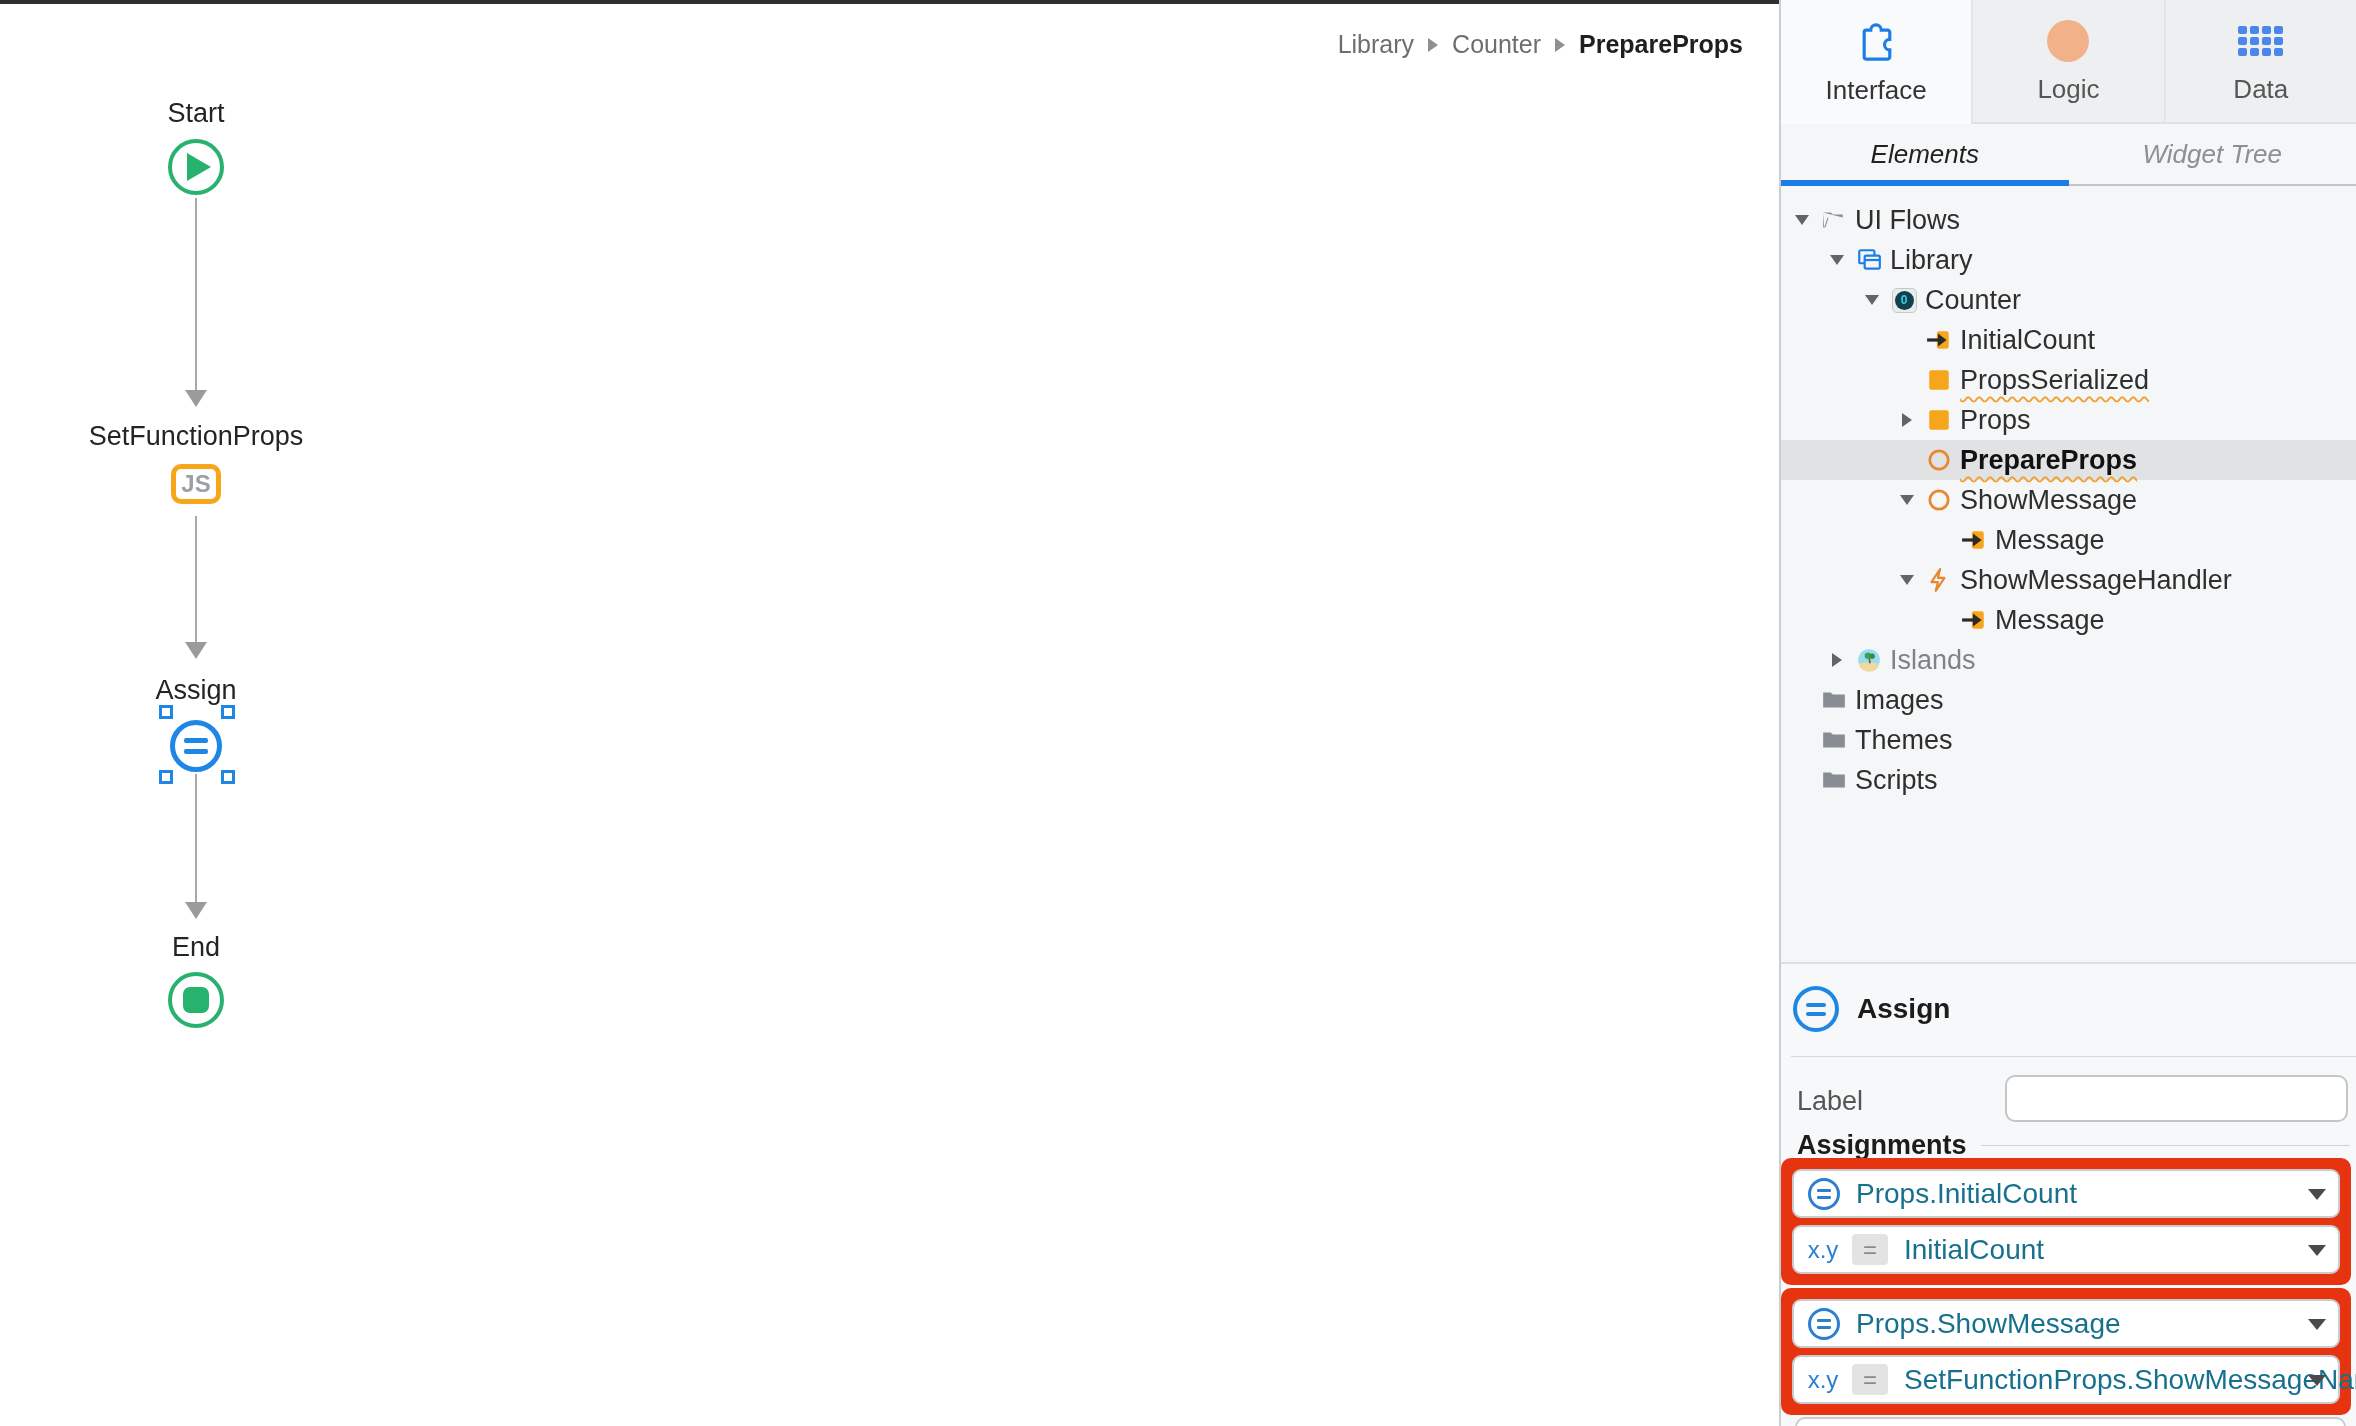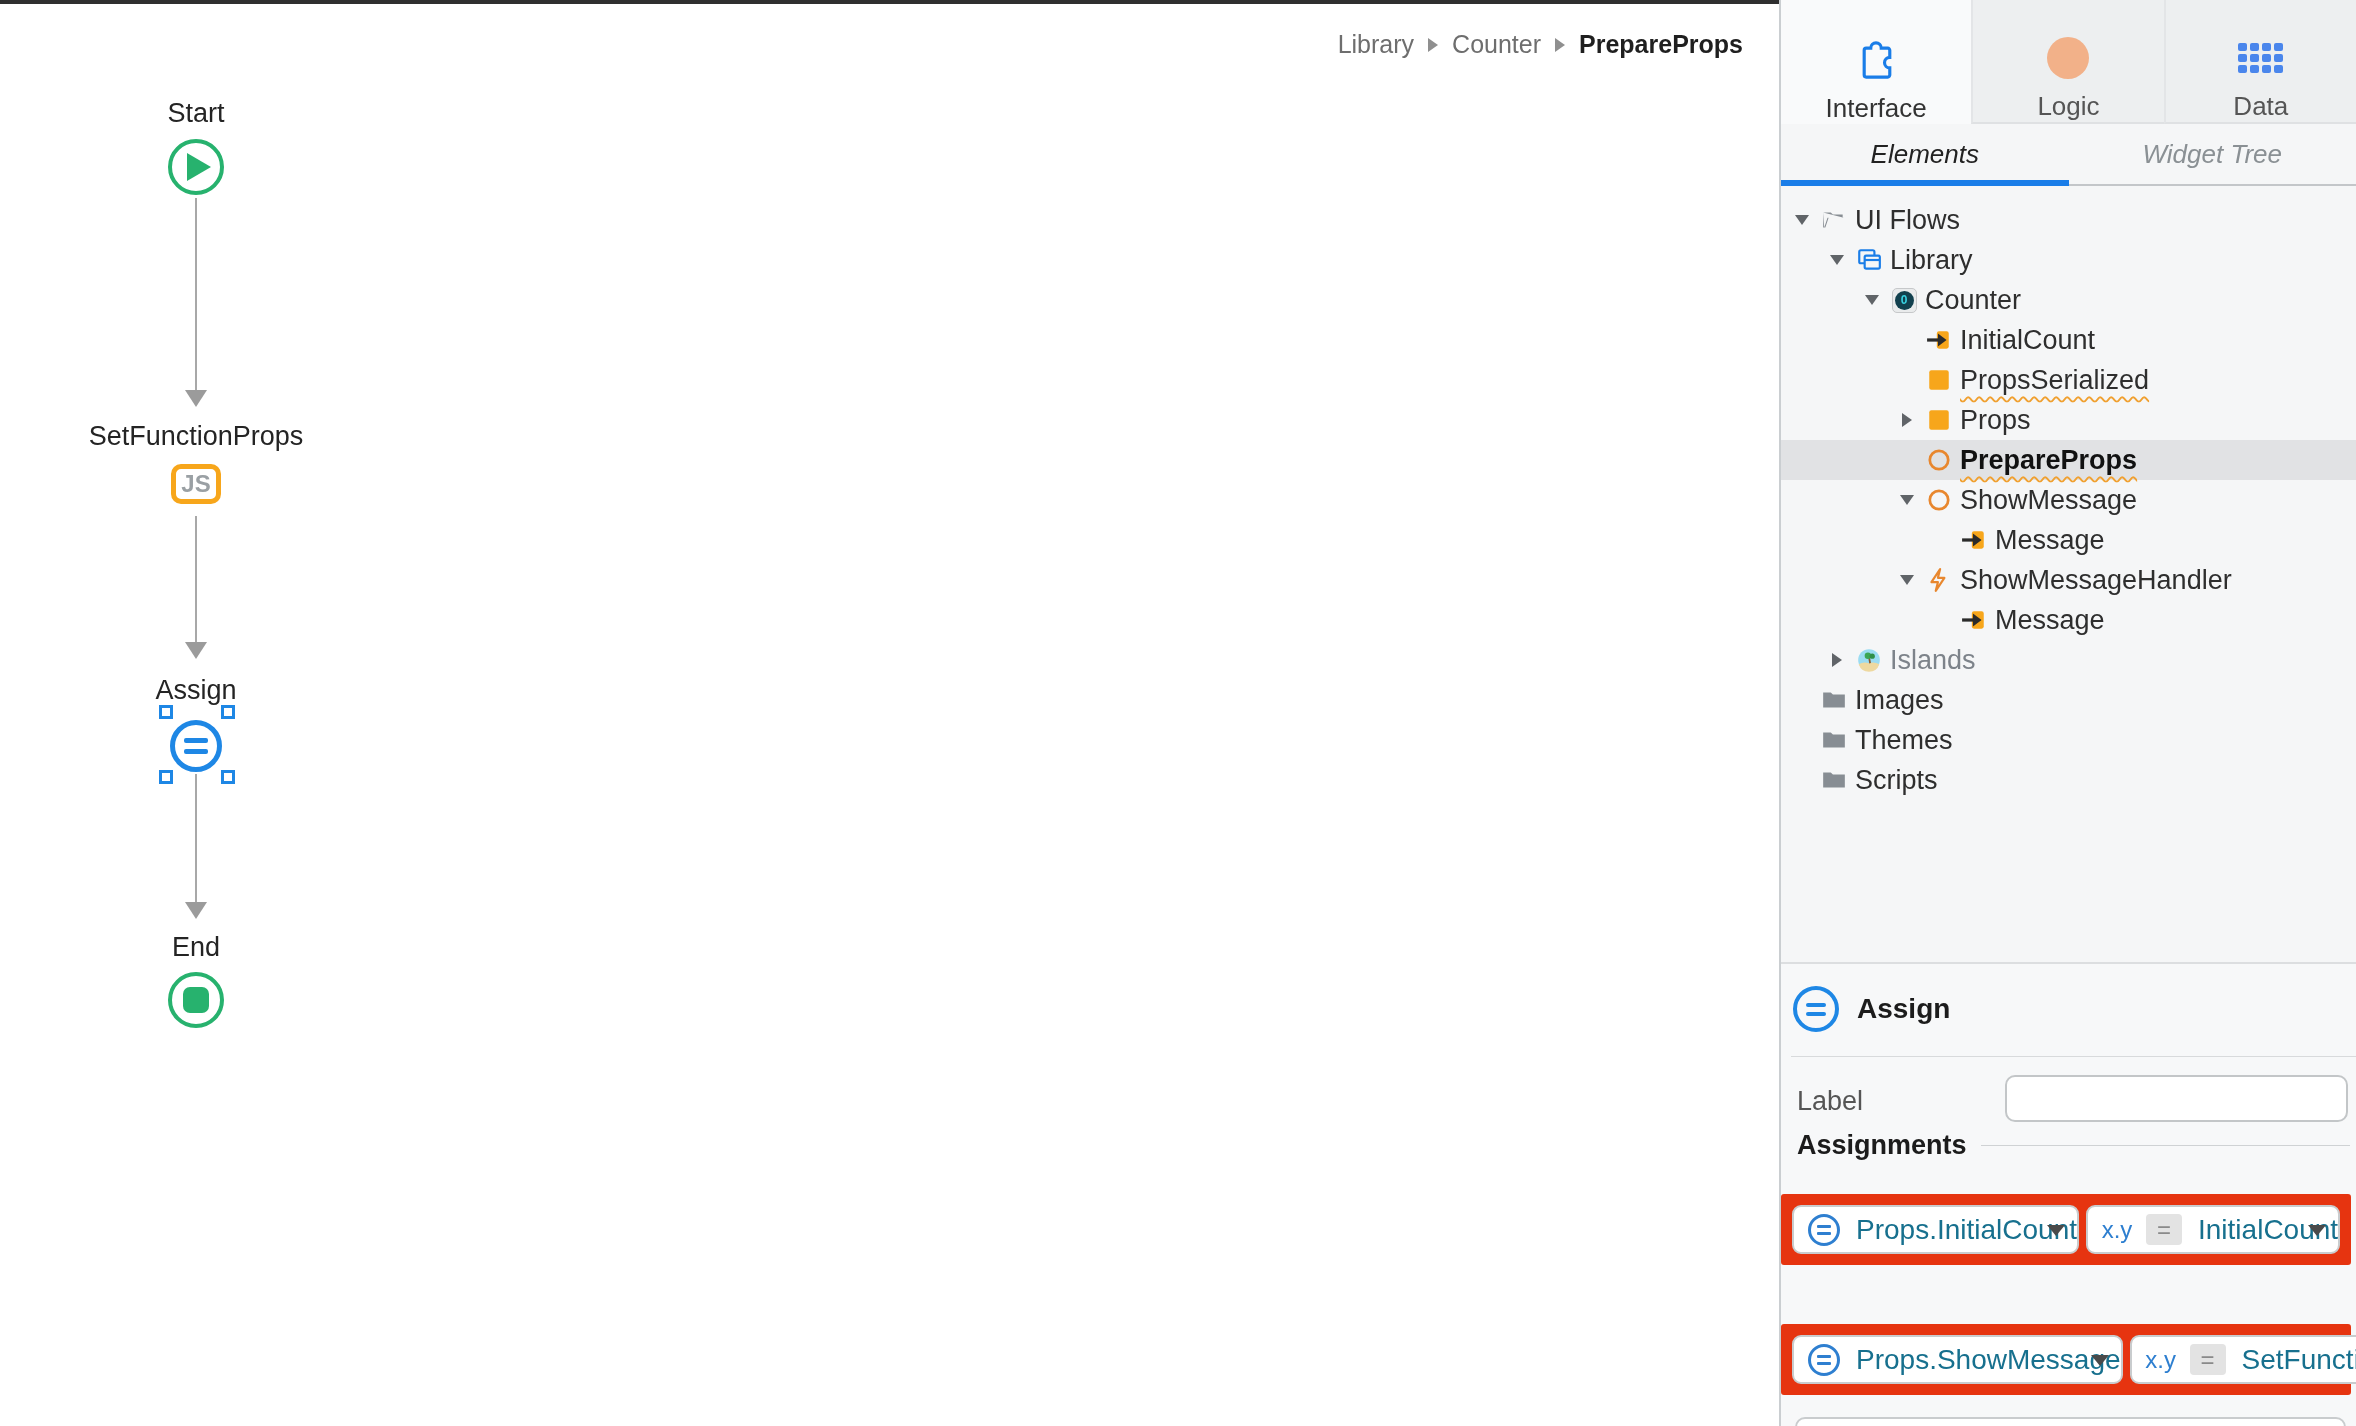--- a/index.html
+++ b/index.html
@@ -24,21 +24,21 @@
   .node-js{position:absolute;left:171px;top:460px;width:50px;height:40px;border:5px solid #f7a61b;border-radius:10px;background:#fff;display:flex;align-items:center;justify-content:center;font-size:24px;font-weight:700;color:#9aa0a4;}
 
   .node-assign{position:absolute;left:170px;top:716px;width:52px;height:52px;border:5px solid #1e87e5;border-radius:50%;background:#fff;display:flex;flex-direction:column;align-items:center;justify-content:center;gap:6px;}
   .eqbar{width:24px;height:5px;background:#1e87e5;border-radius:2px;}
   .handle{position:absolute;width:14px;height:14px;border:3px solid #1e87e5;background:#fff;}
 
   
   .panel{position:absolute;left:1779px;top:0;width:577px;height:1426px;background:#f5f6f7;border-left:2px solid #caced1;}
 
   .tabs{display:flex;height:124px;}
-  .tab{flex:1;display:flex;flex-direction:column;align-items:center;justify-content:flex-end;gap:10px;background:#edeff0;border-bottom:2px solid #dfe1e3;border-left:2px solid #e3e5e7;font-size:26px;color:#555;}
+  .tab{flex:1;display:flex;flex-direction:column;align-items:center;justify-content:center;gap:10px;background:#edeff0;border-bottom:2px solid #dfe1e3;border-left:2px solid #e3e5e7;font-size:26px;color:#555;}
   .tab.active{background:#f9fafb;border-bottom:none;border-left:none;color:#333;}
   .tab-icon{height:46px;display:flex;align-items:center;justify-content:center;}
   .logic-circle{width:42px;height:42px;border-radius:50%;background:#f2b189;}
   .data-grid{display:grid;grid-template-columns:repeat(4,9px);grid-auto-rows:8px;gap:3px;}
   .data-grid i{background:#4a86ec;border-radius:2px;}
 
   .subtabs{display:flex;height:62px;border-bottom:2px solid #c3c6c9;}
   .subtab{flex:1;display:flex;align-items:center;justify-content:center;font-size:26px;color:#8a9094;position:relative;font-style:italic;}
   .subtab.active{color:#222;}
   .subtab.active::after{content:"";position:absolute;left:0;right:0;bottom:-2px;height:6px;background:#1a7de8;}
@@ -65,21 +65,21 @@
   .assign-cir{width:46px;height:46px;border:4px solid #1e87e5;border-radius:50%;display:flex;flex-direction:column;align-items:center;justify-content:center;gap:5px;background:#f7f8f9;}
   .assign-cir .eqbar{width:20px;height:4px;}
   .props-title{font-size:28px;font-weight:700;color:#1c1c1c;}
   .hdiv{position:absolute;left:10px;right:0;top:1056px;height:1px;background:#d8dadc;}
   .label-text{position:absolute;left:16px;top:1086px;font-size:27px;color:#555;}
   .label-input{position:absolute;left:224px;right:8px;top:1075px;height:47px;border:2px solid #c3c6c8;border-radius:10px;background:#fff;font-size:26px;padding:0 12px;color:#333;}
   .asg-header{position:absolute;left:16px;right:6px;top:1130px;display:flex;align-items:center;}
   .asg-header span{font-size:27px;font-weight:700;color:#1c1c1c;}
   .asg-header .line{flex:1;height:1px;background:#cfd2d4;margin-left:14px;}
 
-  .asg-group{position:absolute;left:0;right:5px;border:5px solid #e63410;background:#e63410;border-radius:3px;padding:6px;display:flex;flex-direction:row;gap:7px;margin-top:36px;}
+  .asg-group{position:absolute;left:0;right:5px;border:5px solid #e63410;background:#e63410;border-radius:10px;padding:6px;display:flex;flex-direction:column;gap:7px;}
   .g1{top:1158px;}
   .g2{top:1288px;}
   .asg-row{height:49px;background:#fff;border:2px solid #c9ccce;border-radius:9px;display:flex;align-items:center;position:relative;}
   .asg-row.var{padding-left:14px;}
   .row-ico{width:32px;height:32px;border:3px solid #2e7fd0;border-radius:50%;display:flex;flex-direction:column;align-items:center;justify-content:center;gap:4px;flex:none;}
   .row-ico i{width:14px;height:3px;background:#2e7fd0;border-radius:1px;}
   .teal{font-size:28px;color:#17708e;margin-left:16px;white-space:nowrap;}
   .xy{width:58px;text-align:center;font-size:24px;color:#2e7fd0;flex:none;}
   .eq-chip{width:36px;height:70%;background:#e3e3e3;border-radius:4px;display:flex;align-items:center;justify-content:center;font-size:24px;color:#8a8a8a;flex:none;}
   .caret{position:absolute;right:12px;top:50%;margin-top:-5px;width:0;height:0;border-left:9px solid transparent;border-right:9px solid transparent;border-top:11px solid #4a4a4a;}

